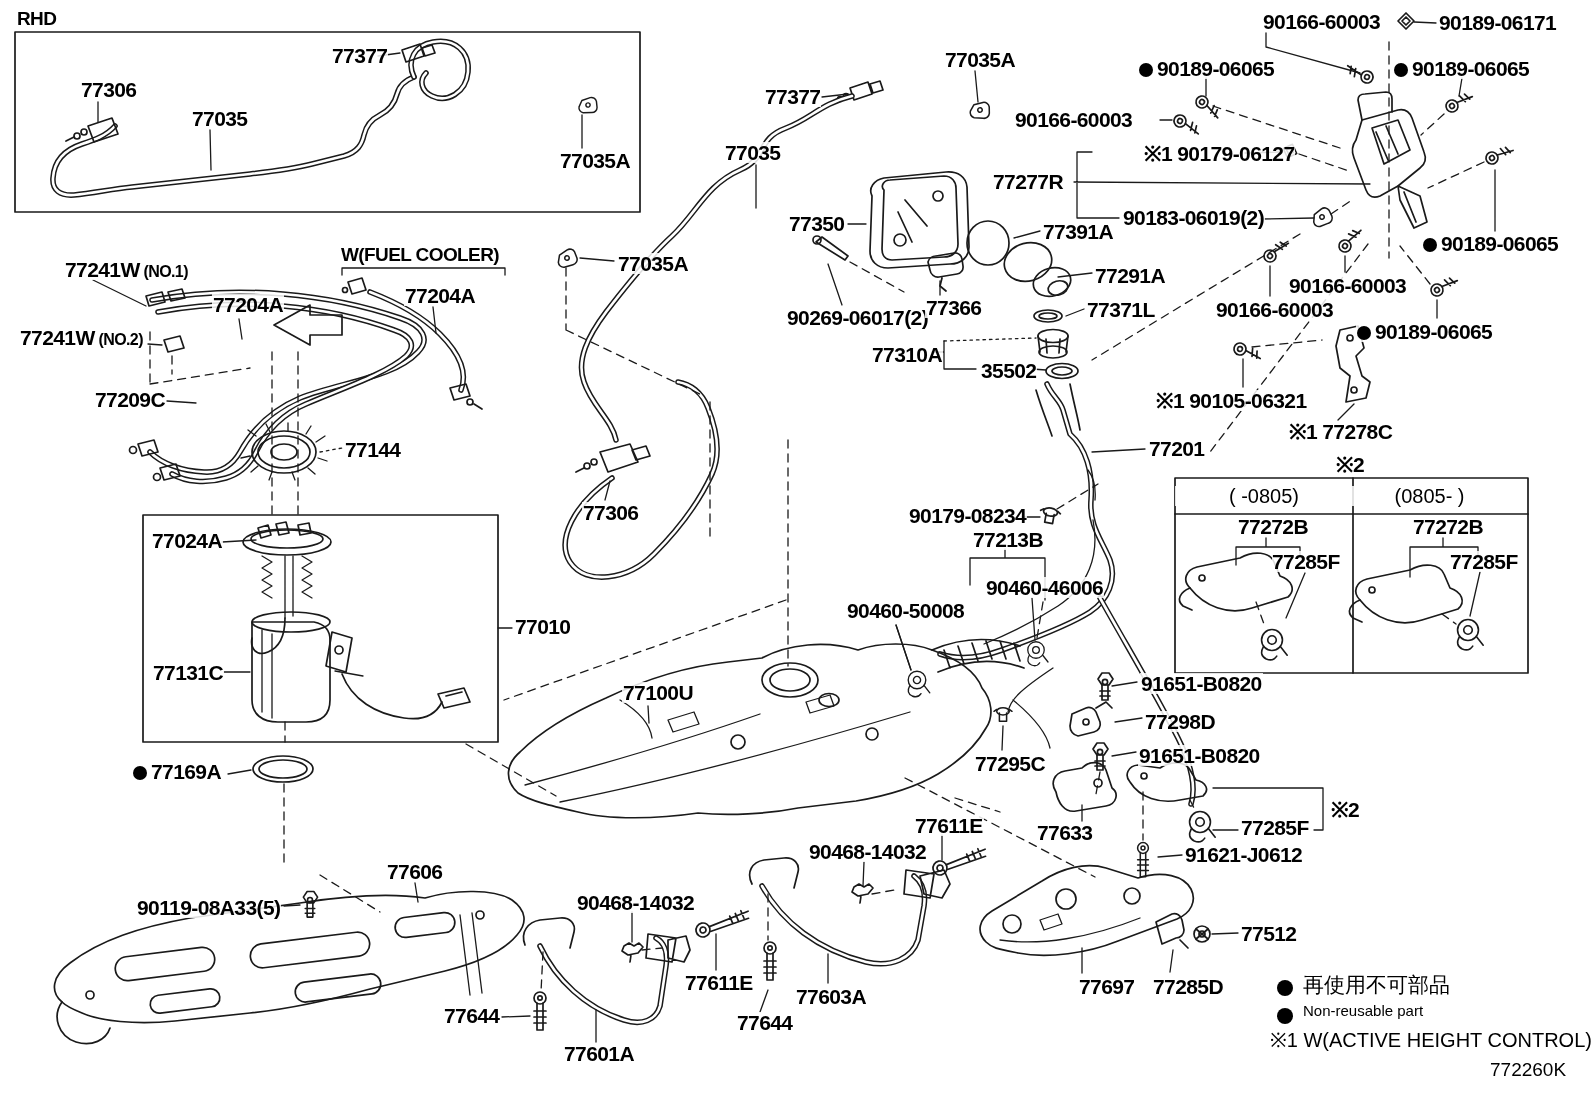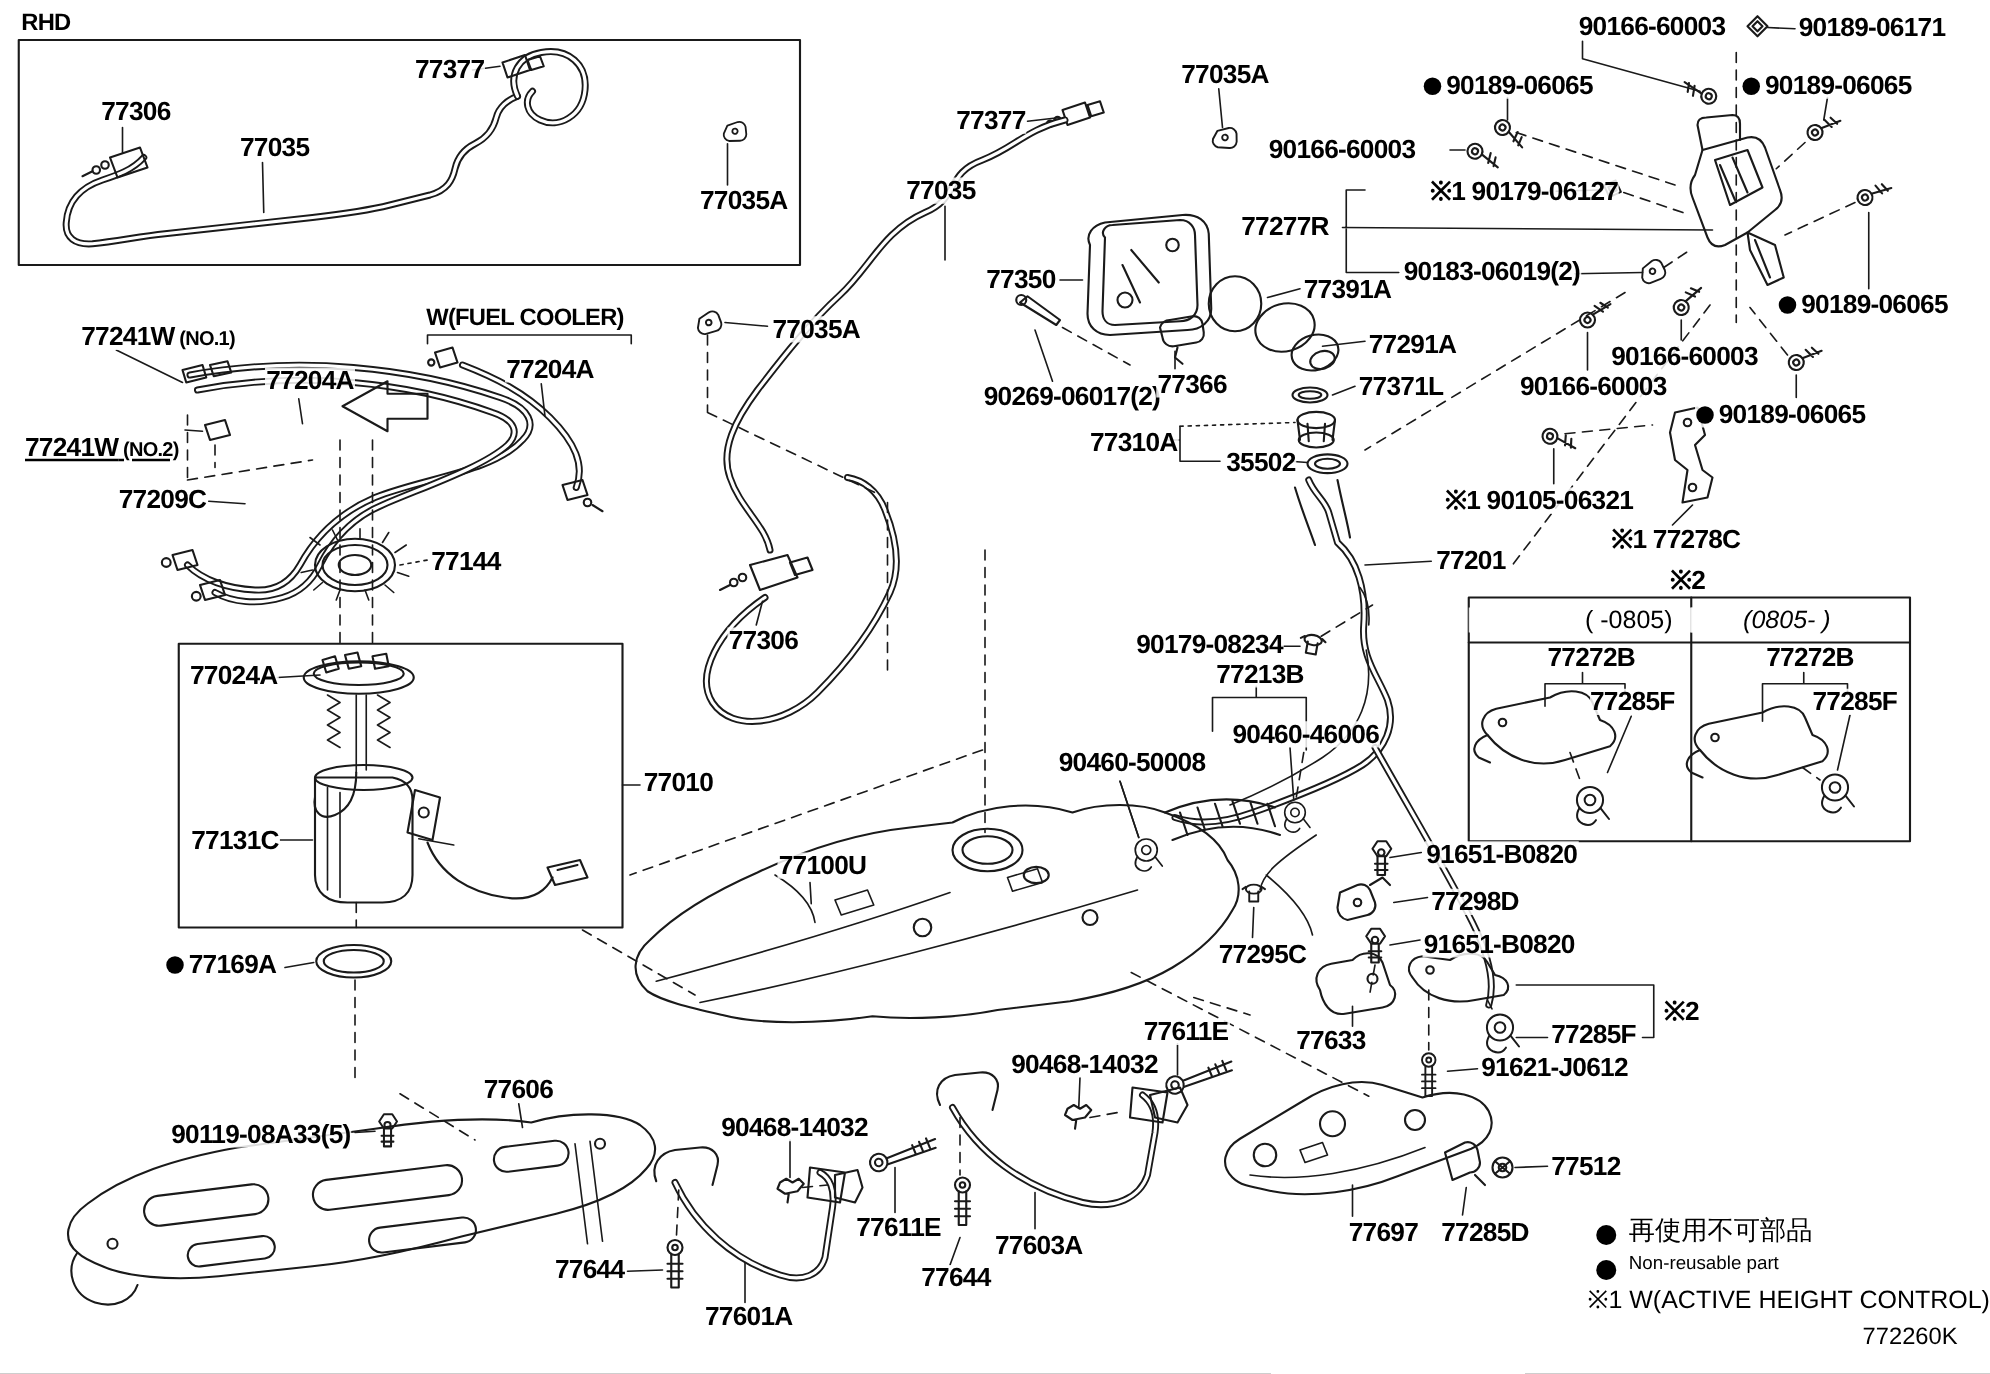--- a/index.html
+++ b/index.html
@@ -351,21 +351,21 @@
       <div class="lbl" style="left: 1422px; top: 233px;"><span class="dot"></span><span>90189-06065</span></div>
       <div class="lbl" style="left: 1288px; top: 275px;"><span>90166-60003</span></div>
       <div class="lbl" style="left: 1215px; top: 299px;"><span>90166-60003</span></div>
       <div class="lbl" style="left: 1356px; top: 321px;"><span class="dot"></span><span>90189-06065</span></div>
       <div class="lbl" style="left: 1155px; top: 390px;"><span>※1 90105-06321</span></div>
       <div class="lbl" style="left: 1288px; top: 421px;"><span>※1 77278C</span></div>
       <div class="lbl" style="left: 1148px; top: 438px;"><span>77201</span></div>
       <div class="lbl" style="left: 64px; top: 259px;"><span>77241W</span><span class="sub">&nbsp;(NO.1)</span></div>
       <div class="lbl" style="left: 212px; top: 294px;"><span>77204A</span></div>
       <div class="lbl" style="left: 404px; top: 285px;"><span>77204A</span></div>
-      <div class="lbl" style="left: 19px; top: 348px; text-decoration: underline;"><span>77241W</span><span class="sub">&nbsp;(NO.2)</span></div>
+      <div class="lbl" style="left: 19px; top: 327px;"><span>77241W</span><span class="sub">&nbsp;(NO.2)</span></div>
       <div class="lbl" style="left: 94px; top: 389px;"><span>77209C</span></div>
       <div class="lbl" style="left: 344px; top: 439px;"><span>77144</span></div>
       <div class="lbl" style="left: 151px; top: 530px;"><span>77024A</span></div>
       <div class="lbl" style="left: 152px; top: 662px;"><span>77131C</span></div>
       <div class="lbl" style="left: 514px; top: 616px;"><span>77010</span></div>
       <div class="lbl" style="left: 132px; top: 761px;"><span class="dot"></span><span>77169A</span></div>
       <div class="lbl" style="left: 622px; top: 682px;"><span>77100U</span></div>
       <div class="lbl" style="left: 908px; top: 505px;"><span>90179-08234</span></div>
       <div class="lbl" style="left: 972px; top: 529px;"><span>77213B</span></div>
       <div class="lbl" style="left: 985px; top: 577px;"><span>90460-46006</span></div>
@@ -389,22 +389,22 @@
       <div class="lbl" style="left: 386px; top: 861px;"><span>77606</span></div>
       <div class="lbl" style="left: 136px; top: 897px;"><span>90119-08A33(5)</span></div>
       <div class="lbl" style="left: 1078px; top: 976px;"><span>77697</span></div>
       <div class="lbl" style="left: 1152px; top: 976px;"><span>77285D</span></div>
       <div class="lbl" style="left: 1240px; top: 923px;"><span>77512</span></div>
     </div>
 
 <div class="fix" style="left:17px;top:9px;font-size:19px;">RHD</div>
 <div class="fix" style="left:341px;top:245px;font-size:19px;">W(FUEL COOLER)</div>
 <div class="fix" style="left:1336px;top:454px;">※2</div>
-<div class="fix n ctr" style="left:1175px;top:486px;width:178px;font-size:20px;padding-left:39px;">(   -0805)</div>
-<div class="fix n ctr" style="left:1353px;top:486px;width:153px;font-size:20px;font-style:italic;">(0805-   )</div>
+<div class="fix n ctr" style="left:1175px;top:486px;width:178px;font-size:20px;">(   -0805)</div>
+<div class="fix n ctr" style="left:1353px;top:486px;width:153px;font-size:20px;">(0805-   )</div>
 <div class="fix" style="left:1238px;top:516px;">77272B</div>
 <div class="fix" style="left:1272px;top:551px;">77285F</div>
 <div class="fix" style="left:1413px;top:516px;">77272B</div>
 <div class="fix" style="left:1450px;top:551px;">77285F</div>
 <span class="ldot" style="left:1277px;top:980px;"></span>
 <div class="fix n" style="left:1303px;top:974px;font-size:21px;">再使用不可部品</div>
 <span class="ldot" style="left:1277px;top:1008px;"></span>
 <div class="fix n" style="left:1303px;top:1003px;font-size:15px;">Non-reusable part</div>
 <div class="fix n" style="left:1270px;top:1030px;font-size:20px;">※1 W(ACTIVE HEIGHT CONTROL)</div>
 <div class="fix n" style="left:1490px;top:1060px;font-size:19px;">772260K</div>

